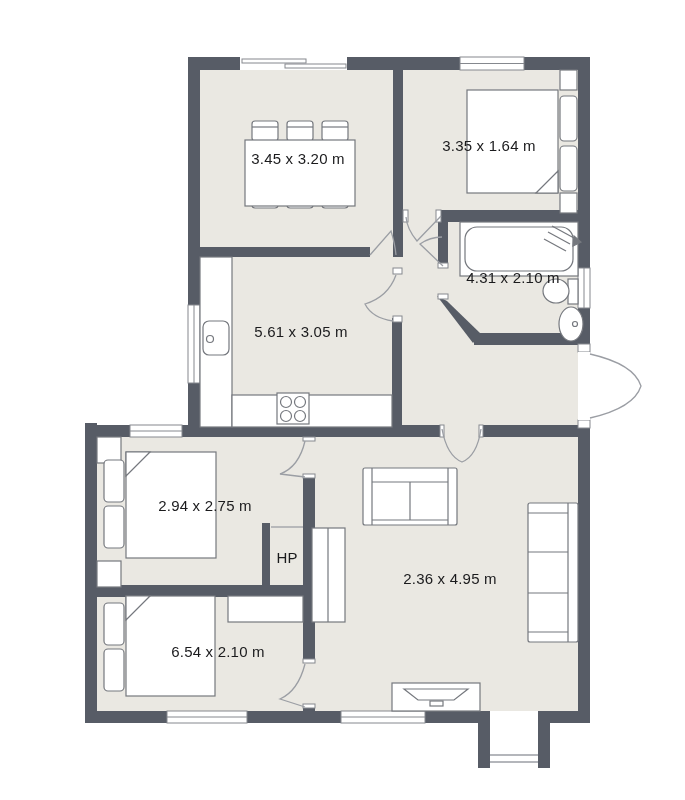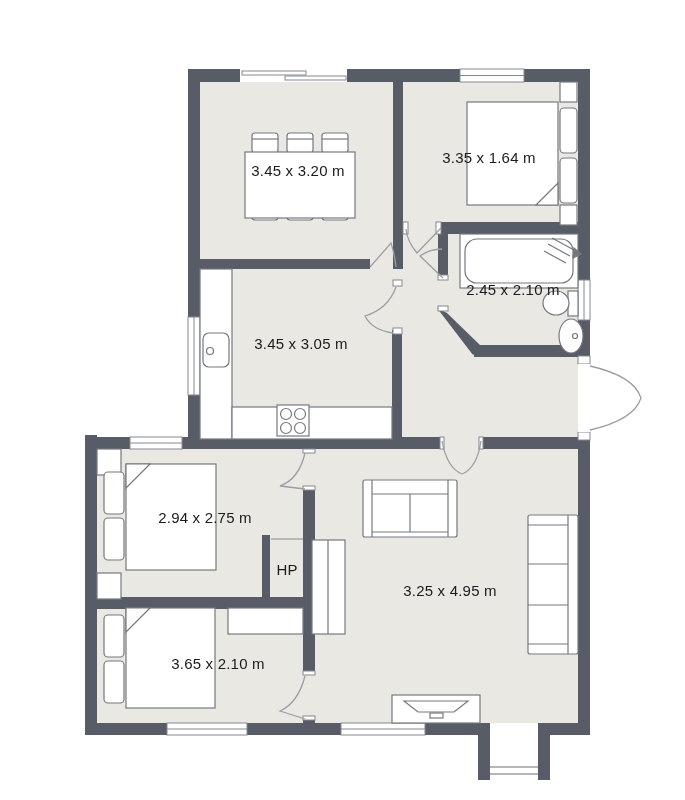--- a/index.html
+++ b/index.html
@@ -1,18 +1,18 @@
 <!DOCTYPE html>
 <html><head>
 <meta charset="utf-8">
 <style>
   html,body{margin:0;padding:0;background:#ffffff;}
   body{width:685px;height:800px;position:relative;overflow:hidden;
        font-family:"Liberation Sans", sans-serif;}
-  .plan{position:absolute;left:0;top:12px;width:685px;height:660px;}
+  .plan{position:absolute;left:0;top:0;width:685px;height:660px;}
   .plan svg{position:absolute;left:0;top:0;}
   .room-label{
     position:absolute;
     transform:translate(-50%,-50%);
     font-size:15px;
     color:#1b1b1d;
     letter-spacing:0.2px;
     white-space:nowrap;
     pointer-events:none;
   }
@@ -218,19 +218,19 @@
       <g>
         <rect x="312" y="528" width="33" height="94"></rect>
         <line x1="328" y1="528" x2="328" y2="622"></line>
       </g>
     </g>
   </g>
 </svg>
 
 <div class="room-label" style="left:298px;top:158px">3.45 x 3.20 m</div>
 <div class="room-label" style="left:489px;top:145px">3.35 x 1.64 m</div>
-<div class="room-label" style="left:513px;top:277px">2.45 x 2.10 m</div>
-<div class="room-label" style="left:301px;top:331px">3.45 x 3.05 m</div>
+<div class="room-label" style="left:513px;top:277px">4.31 x 2.10 m</div>
+<div class="room-label" style="left:301px;top:331px">5.61 x 3.05 m</div>
 <div class="room-label" style="left:205px;top:505px">2.94 x 2.75 m</div>
 <div class="room-label" style="left:287px;top:557px">HP</div>
-<div class="room-label" style="left:218px;top:651px">3.65 x 2.10 m</div>
-<div class="room-label" style="left:450px;top:578px">3.25 x 4.95 m</div>
+<div class="room-label" style="left:218px;top:651px">6.54 x 2.10 m</div>
+<div class="room-label" style="left:450px;top:578px">2.36 x 4.95 m</div>
 </div>
 
 </body></html>

